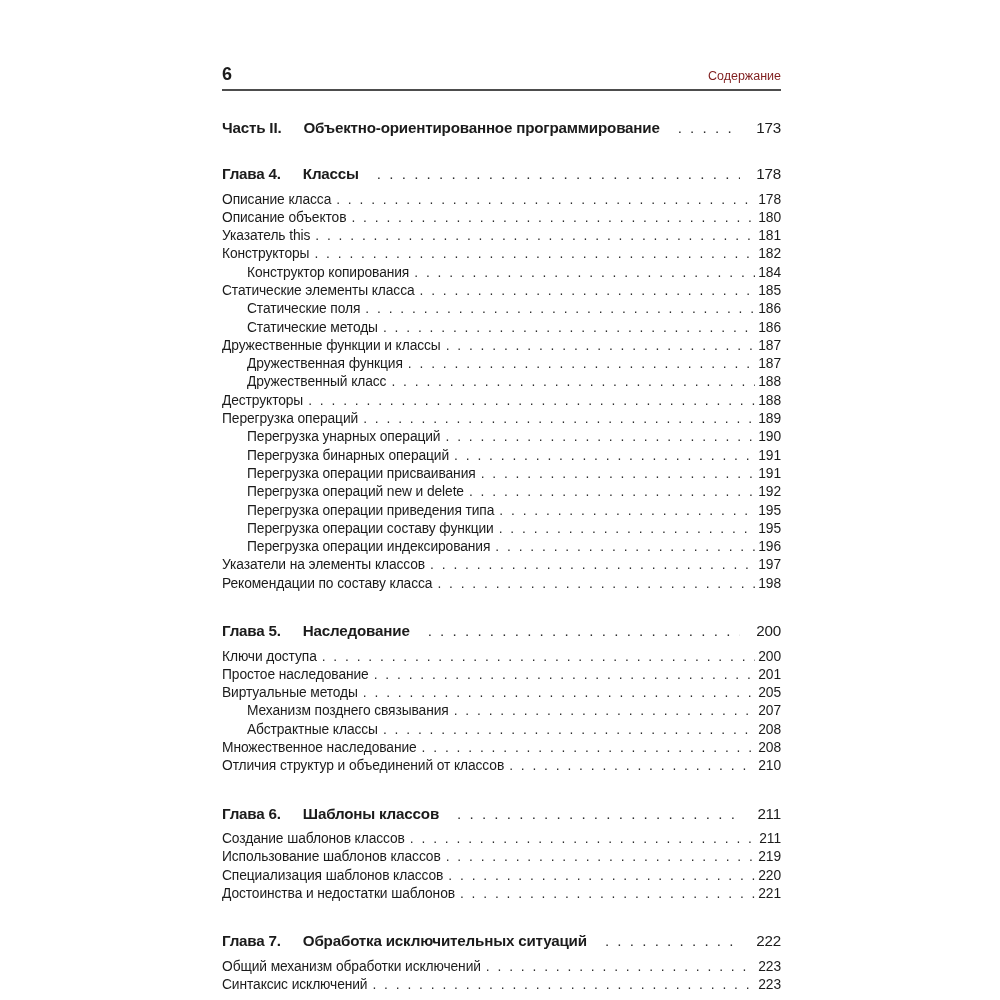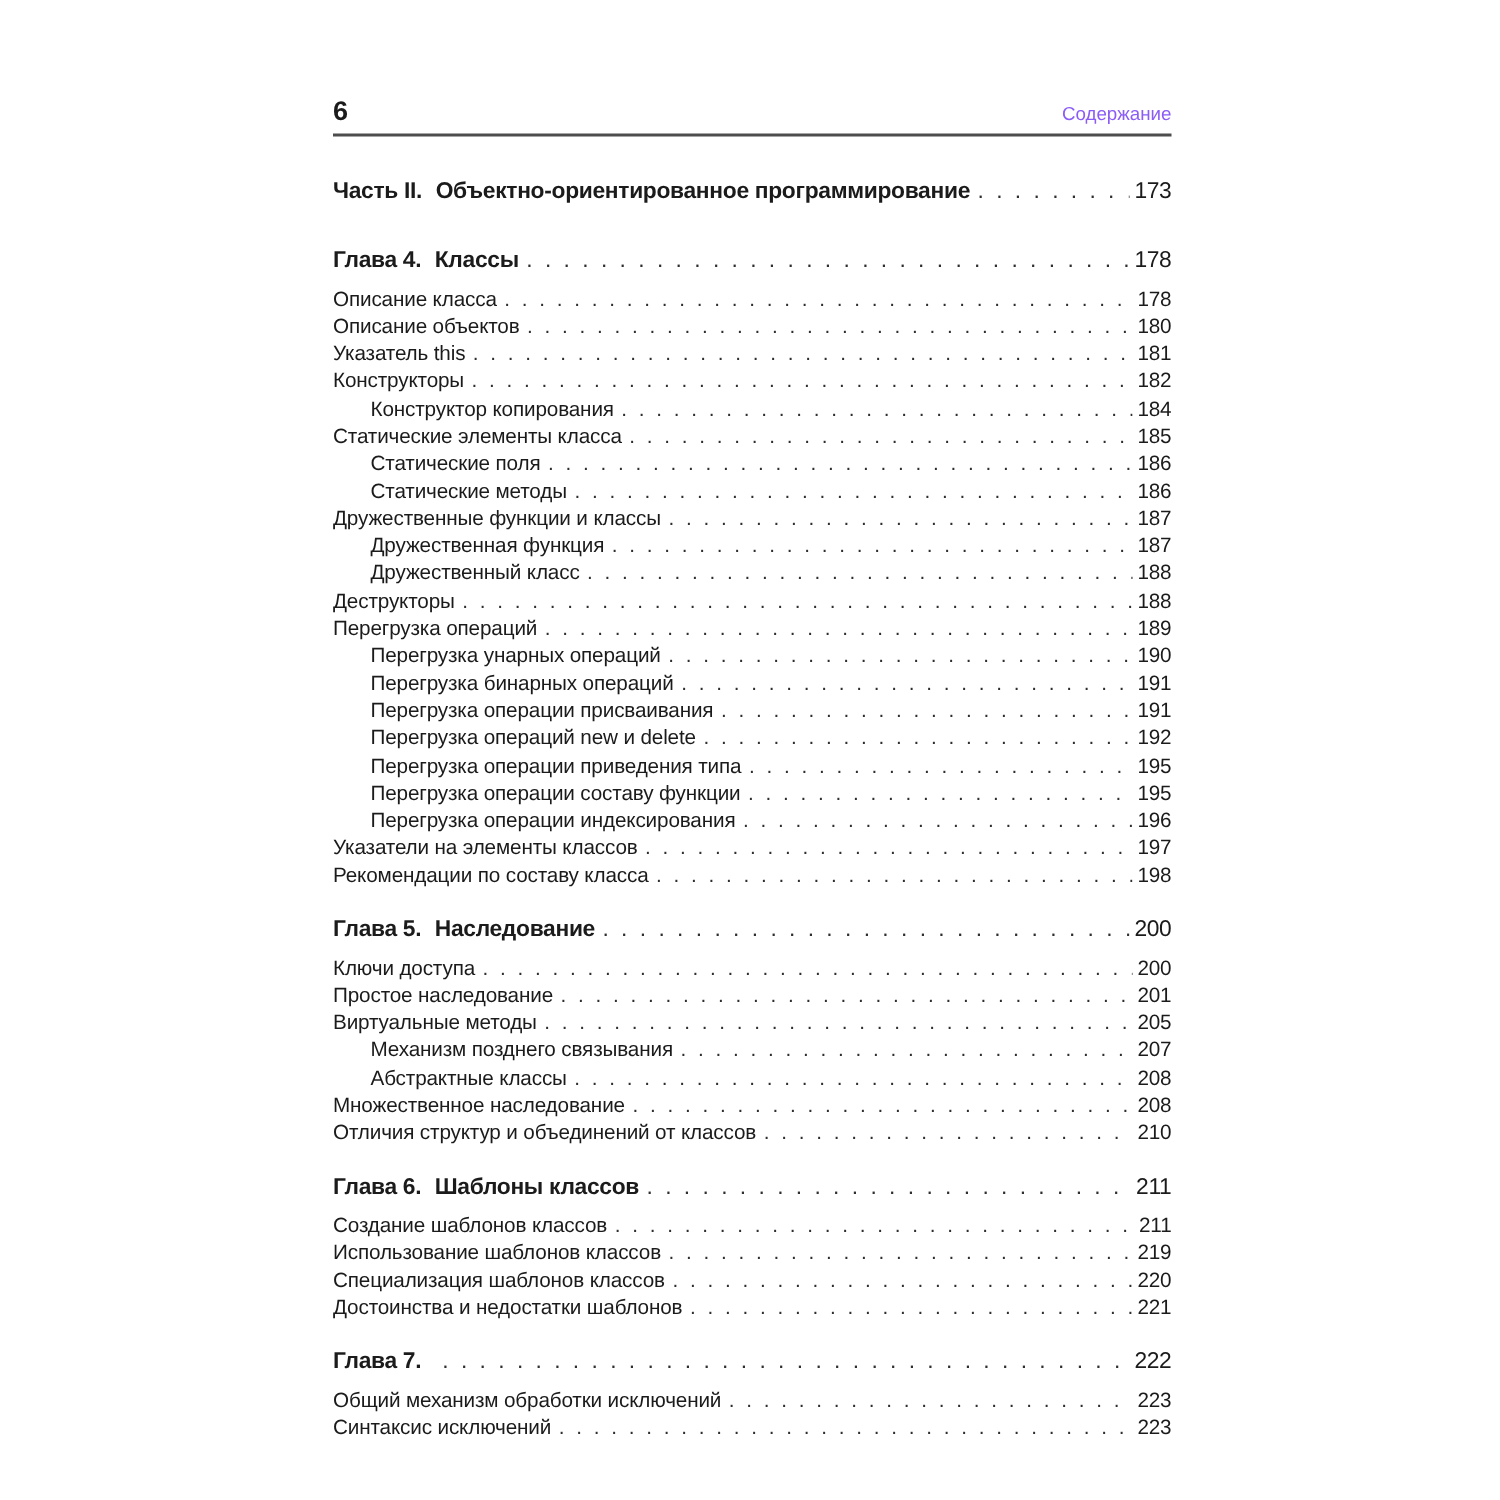--- a/index.html
+++ b/index.html
@@ -31,34 +31,35 @@
     border-bottom: 2px solid #4d4d4d;
   }
   .folio {
     font-size: 18px;
     font-weight: bold;
     line-height: 20px;
     letter-spacing: 0.3px;
   }
   .head-title {
     font-size: 12.5px;
-    color: #8b5cf6;
+    color: #7f1d1d;
   }
   
-  .section { margin-top: 17px; }
+  .section { margin-top: 28px; }
   .section[data-idx="0"] { margin-top: 28px; }
   .section[data-idx="1"] { margin-top: 27px; }
 
   .heading {
     display: flex;
     align-items: baseline;
     height: 19px;
     font-size: 15.2px;
     letter-spacing: -0.2px;
     white-space: nowrap;
+    gap: 13px;
   }
   .heading .label {
     font-weight: bold;
     margin-right: 9px;
     flex: 0 0 auto;
   }
   .heading .title { flex: 0 1 auto; font-weight: bold; }
 
   .entries { margin-top: 7.5px; }
 
@@ -299,20 +300,21 @@
           <div class="row">
             <span class="title">Достоинства и недостатки шаблонов</span>
             <span class="dots">. . . . . . . . . . . . . . . . . . . . . . . . . . . . . . . . . . . . . . . . . . . . . . . . . . . . . . . . . . . . . . . . . . . . . . . . . . . . . . . . . . . . . . . . . . . . . . . . . . . . . . . . . . . . . . . . . . . . . . . . . . . . . . . . . . . . . . . . . . . . </span>
             <span class="pagenum">221</span>
           </div>
         </div>
       </div>
       <div class="section" data-idx="4">
         <div class="heading">
           <span class="label">Глава 7.</span>
+          <span class="title">Обработка исключительных ситуаций</span>
           <span class="dots">. . . . . . . . . . . . . . . . . . . . . . . . . . . . . . . . . . . . . . . . . . . . . . . . . . . . . . . . . . . . . . . . . . . . . . . . . . . . . . . . . . . . . . . . . . . . . . . . . . . . . . . . . . . . . . . . . . . . . . . . . . . . . . . . . . . . . . . . . . . . </span>
           <span class="pagenum">222</span>
         </div>
         <div class="entries">
           <div class="row">
             <span class="title">Общий механизм обработки исключений</span>
             <span class="dots">. . . . . . . . . . . . . . . . . . . . . . . . . . . . . . . . . . . . . . . . . . . . . . . . . . . . . . . . . . . . . . . . . . . . . . . . . . . . . . . . . . . . . . . . . . . . . . . . . . . . . . . . . . . . . . . . . . . . . . . . . . . . . . . . . . . . . . . . . . . . </span>
             <span class="pagenum">223</span>
           </div>
           <div class="row">

